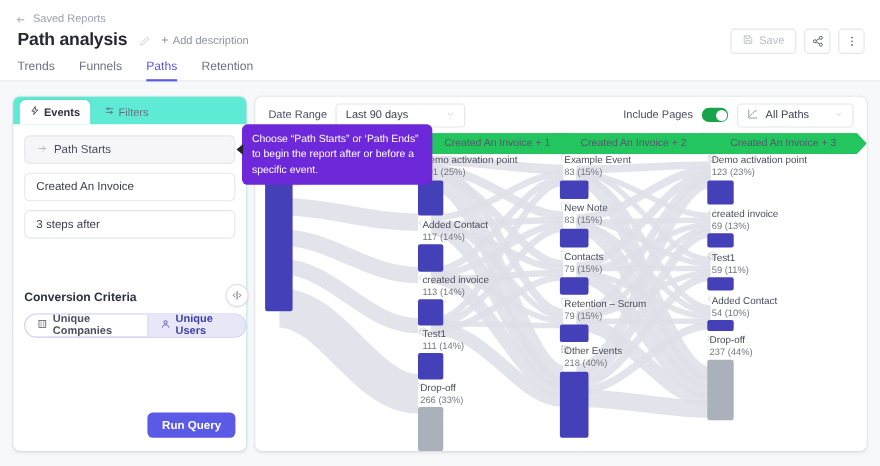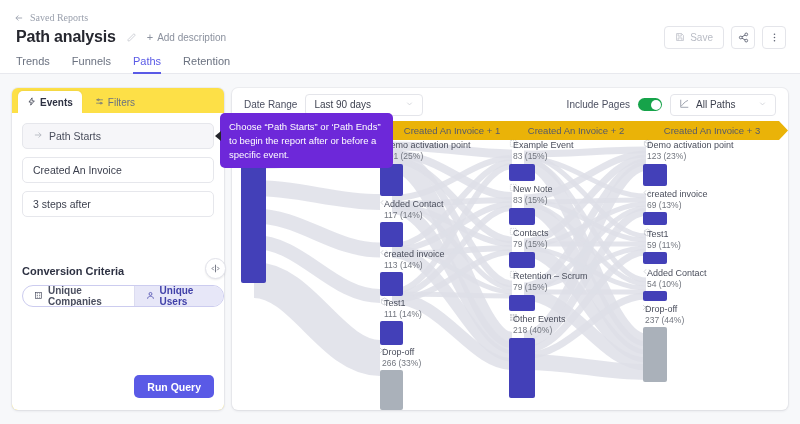--- a/index.html
+++ b/index.html
@@ -14,21 +14,21 @@
   #app { position: relative; width: 800px; height: 424px; background: #f7f8fa; }
 
   
   .topbar {
     position: absolute; left: 0; top: 0; width: 800px; height: 74px;
     background: #ffffff; border-bottom: 1px solid #e8e9ee;
   }
   .breadcrumb {
     position: absolute; left: 14px; top: 12px;
     display: flex; align-items: flex-end; gap: 6px;
-    color: #9aa0ad; font-size: 10px; cursor: pointer; font-family: Liberation Serif, serif;
+    color: #9aa0ad; font-size: 10px; cursor: pointer;
   }
   .back-arrow { width: 10px; height: 10px; display: inline-block; }
   .title-row {
     position: absolute; left: 16px; top: 28px;
     display: flex; align-items: center; gap: 10px;
   }
   .page-title { font-size: 16px; font-weight: bold; color: #26272f; letter-spacing: -0.2px; }
   .pencil-icon { width: 11px; height: 11px; opacity: .45; cursor: pointer; }
   .add-desc {
     display: flex; align-items: center; gap: 4px;
@@ -58,21 +58,21 @@
   }
   .icon-btn {
     width: 24px; height: 23px; border: 1px solid #e4e5ea; border-radius: 4px;
     background: #fff; display: flex; align-items: center; justify-content: center;
     cursor: pointer; color: #6b7280;
   }
 
   
   .left-panel {
     position: absolute; left: 12px; top: 88px; width: 212px; height: 322px;
-    background: #fde047; border-radius: 6px;
+    background: #5eead4; border-radius: 6px;
     box-shadow: 0 1px 3px rgba(22,24,40,.09), 0 0 0 1px rgba(22,24,40,.04);
   }
   .panel-tabs {
     position: absolute; left: 0; top: 0; width: 100%; height: 25px;
     display: flex; align-items: flex-end; padding-left: 6px; gap: 4px;
   }
   .panel-tab {
     display: flex; align-items: center; gap: 4px;
     height: 22px; padding: 0 9px; font-size: 10px; color: #6b7280;
     border-radius: 5px 5px 0 0; cursor: pointer;
@@ -164,21 +164,21 @@
     content: ""; position: absolute; right: 1.5px; top: 1.5px;
     width: 10px; height: 10px; border-radius: 50%; background: #fff;
   }
 
   
   .col-headers {
     position: absolute; left: 0; top: 33px; right: 0; height: 19px;
   }
   .col-head {
     position: absolute; top: 0; height: 19px;
-    background: #eab308; color: #555a6b; font-size: 9.5px;
+    background: #22c55e; color: #555a6b; font-size: 9.5px;
     display: flex; align-items: center; justify-content: center;
     clip-path: polygon(0 0, calc(100% - 9px) 0, 100% 50%, calc(100% - 9px) 100%, 0 100%);
   }
 
   
   .sankey { position: absolute; left: 0; top: 52px; right: 0; bottom: 0; }
   .sankey svg { position: absolute; left: 0; top: 0; }
 
   .node { position: absolute; }
   .node-bar { position: absolute; border-radius: 2px; }

